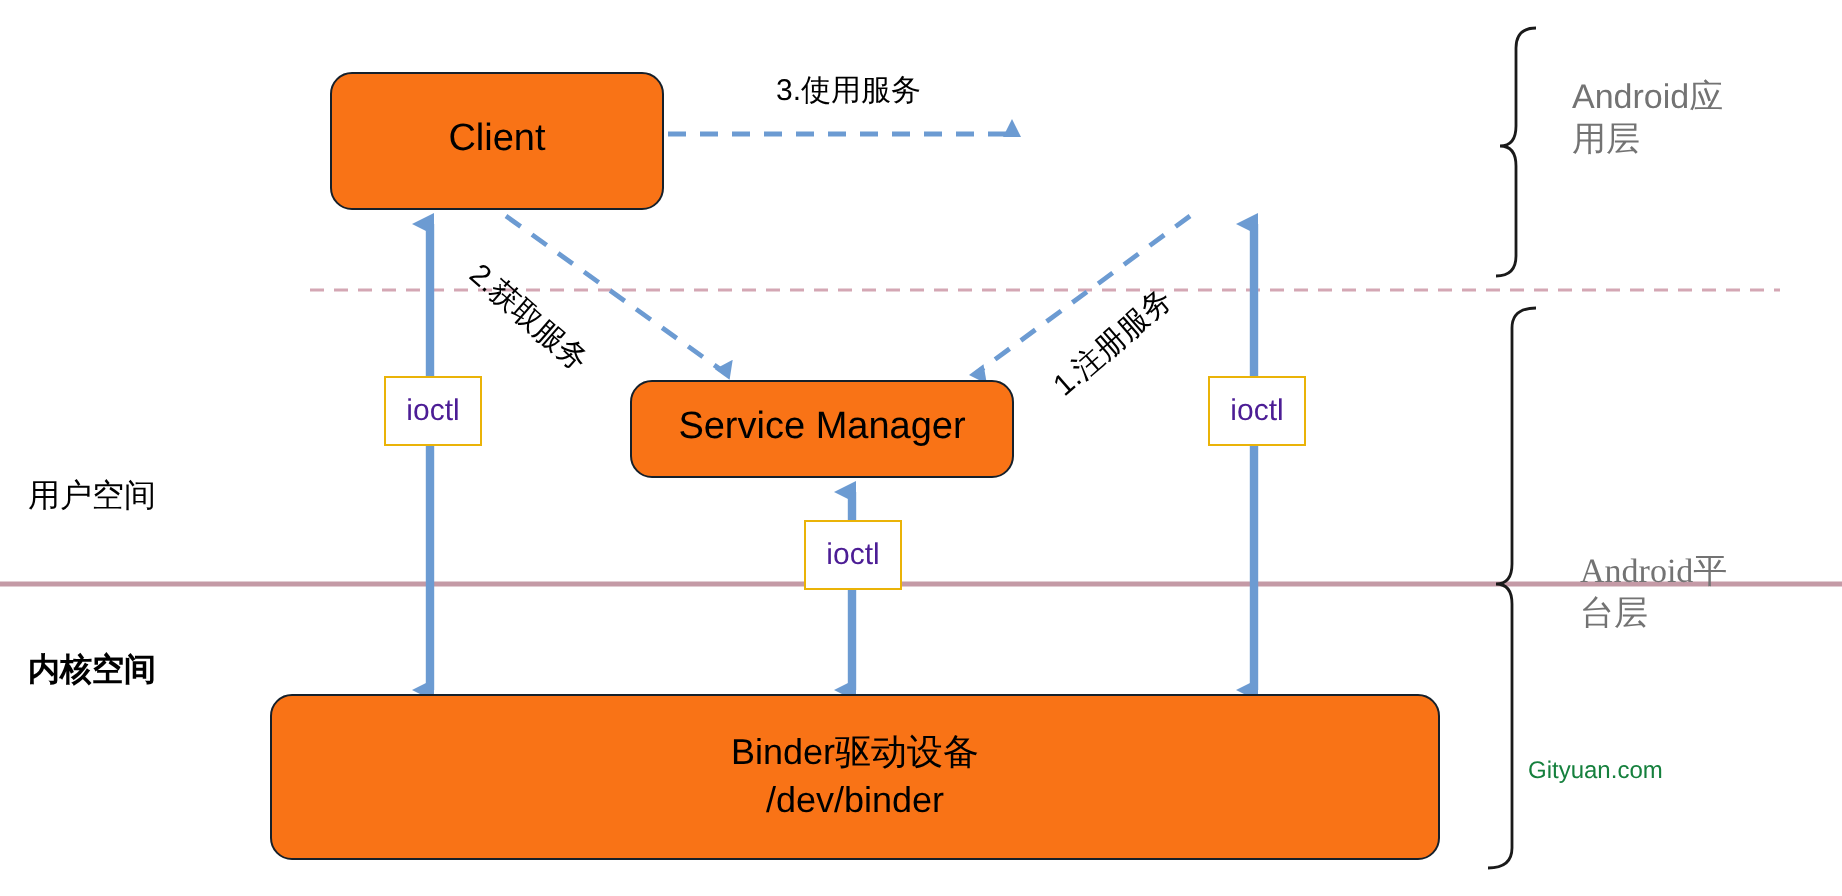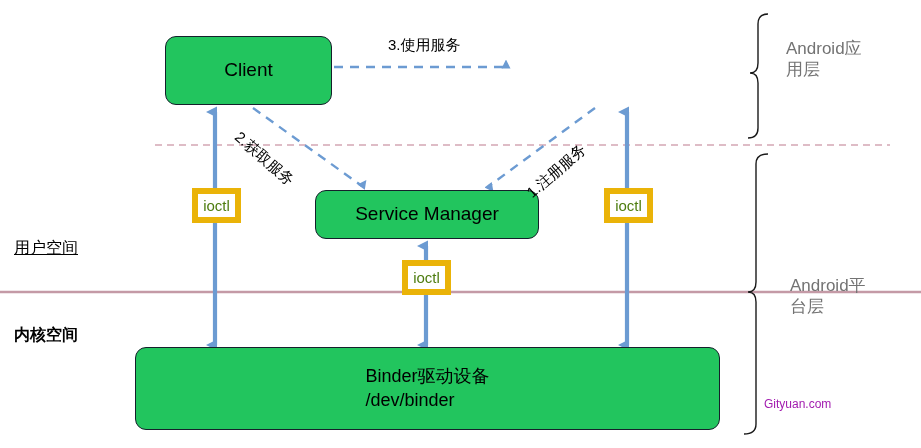--- a/index.html
+++ b/index.html
@@ -21,49 +21,49 @@
   #diagram-svg {
     position: absolute;
     left: 0;
     top: 0;
     width: 921px;
     height: 448px;
   }
   .node-box {
     position: absolute;
     box-sizing: border-box;
-    background: #22c55e;
+    background: #f97316;
     border: 1.6px solid #15202b;
     border-radius: 11px;
     display: flex;
     align-items: center;
     justify-content: center;
-    text-align: left;
+    text-align: center;
     color: #000000;
     font-size: 19px;
     line-height: 1.28;
     white-space: pre-line;
     z-index: 3;
   }
   #node-client  { left: 165px; top: 36px;  width: 167px; height: 69px; }
   #node-server  { left: 515px; top: 36px;  width: 168px; height: 69px; }
-  #node-service-manager { left: 315px; top: 190px; width: 224px; height: 49px; }
+  #node-service-manager { left: 315px; top: 190px; width: 192px; height: 49px; }
   #node-binder-driver {
     left: 135px; top: 347px; width: 585px; height: 83px;
     font-size: 18px;
   }
   .ioctl-box {
     position: absolute;
     box-sizing: border-box;
     background: #ffffff;
-    border: 6px solid #eab308;
+    border: 1px solid #eab308;
     display: flex;
     align-items: center;
     justify-content: center;
-    color: #4d7c0f;
+    color: #4c1d95;
     font-size: 15px;
     z-index: 4;
   }
   #ioctl-left   { left: 192px; top: 188px; width: 49px; height: 35px; }
   #ioctl-middle { left: 402px; top: 260px; width: 49px; height: 35px; }
   #ioctl-right  { left: 604px; top: 188px; width: 49px; height: 35px; }
   .flow-label {
     position: absolute;
     color: #000000;
     font-size: 15px;
@@ -81,40 +81,39 @@
     transform: rotate(-41deg);
     transform-origin: left top;
   }
   .space-label {
     position: absolute;
     color: #000000;
     font-size: 16px;
     white-space: nowrap;
     z-index: 5;
   }
-  #label-user-space   { left: 14px; top: 238px; text-decoration: underline; }
+  #label-user-space   { left: 14px; top: 238px; }
   #label-kernel-space { left: 14px; top: 325px; font-weight: bold; }
   .layer-label {
     position: absolute;
     color: #737373;
     font-size: 17px;
     line-height: 1.25;
     white-space: pre-line;
     z-index: 5;
   }
   #label-app-layer      { left: 786px; top: 38px; }
-  #label-platform-layer { left: 790px; top: 275px; }
+  #label-platform-layer { left: 790px; top: 275px; font-family: Liberation Serif, serif; }
   #watermark {
     position: absolute;
     left: 764px; top: 378px;
-    color: #a21caf;
+    color: #15803d;
     font-size: 12px;
     z-index: 2;
     user-select: none;
-    margin-top: 19px;
   }
 </style>
 </head>
 <body>
 
 <div id="diagram-root">
 
   <svg id="diagram-svg" viewBox="0 0 921 448" xmlns="http://www.w3.org/2000/svg">
     <defs>
       <marker id="arrowUp" markerWidth="12" markerHeight="12" refX="6" refY="9" orient="auto" markerUnits="userSpaceOnUse">

